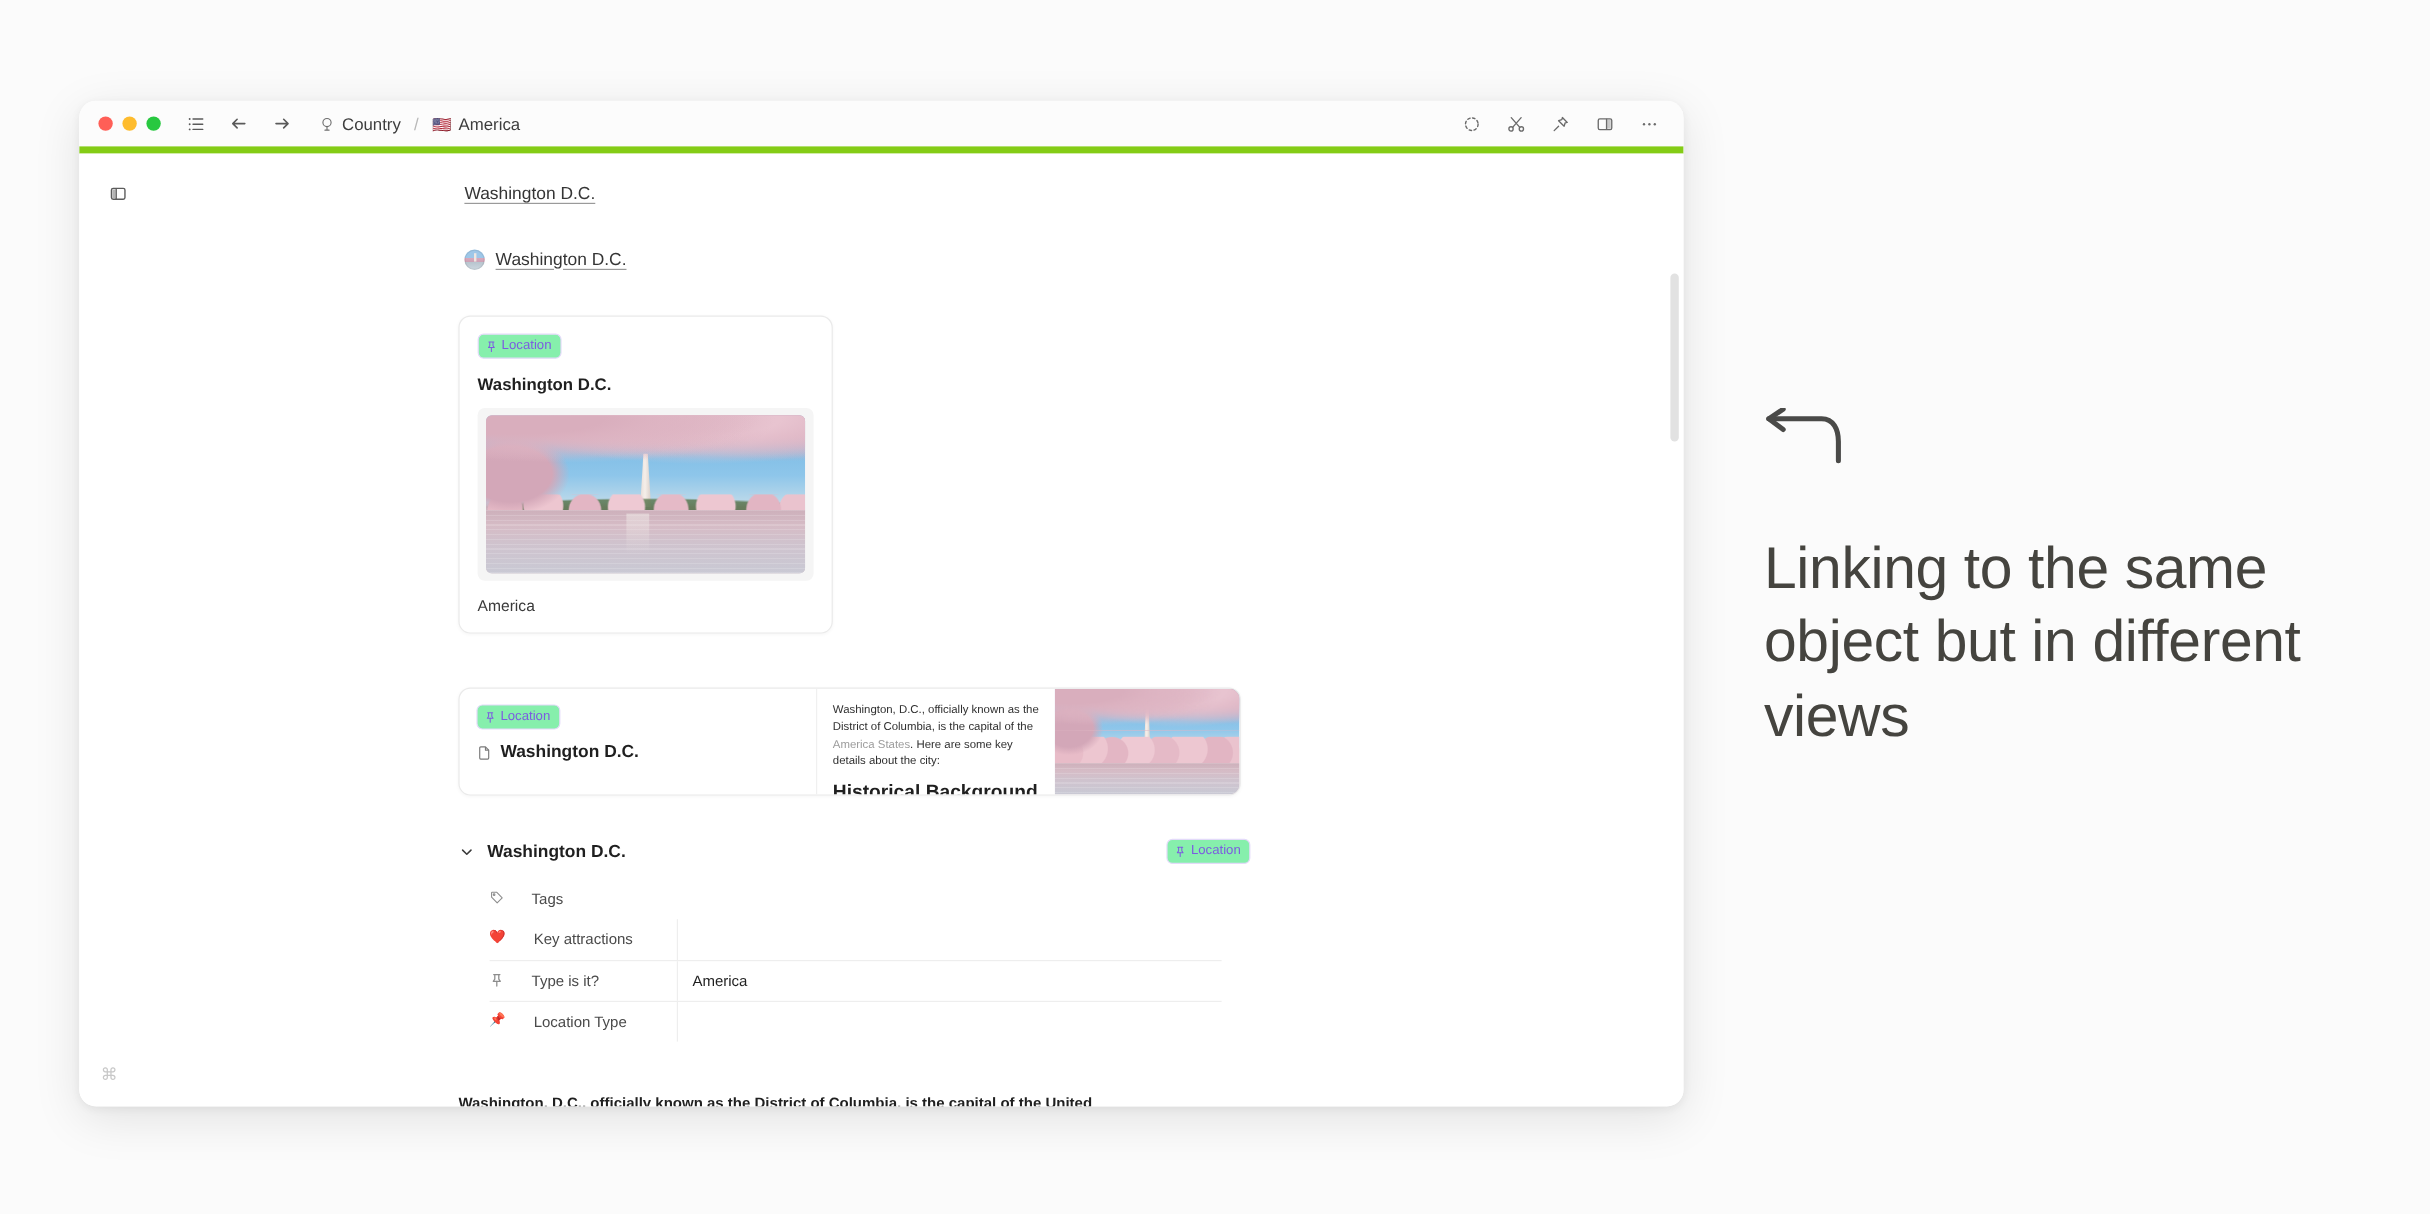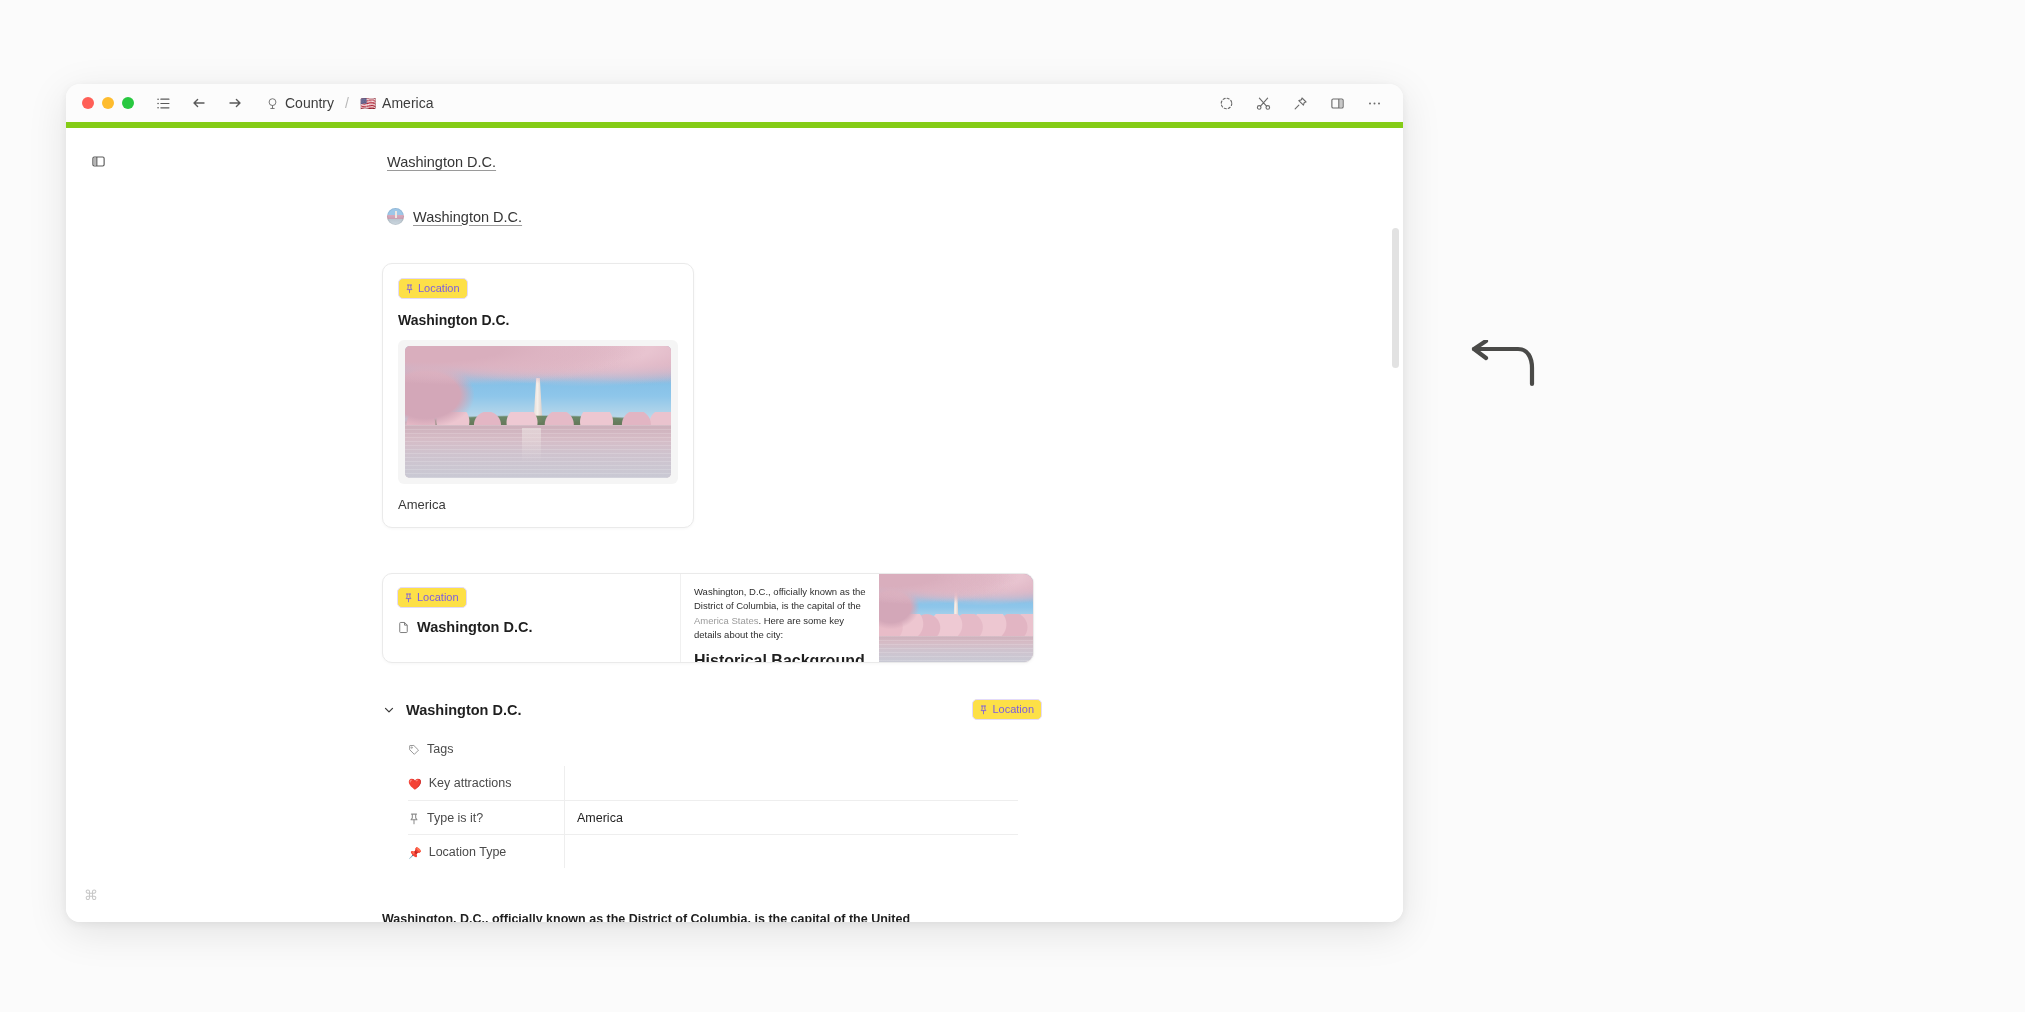--- a/index.html
+++ b/index.html
@@ -114,21 +114,21 @@
     background: #fff;
     border: 1px solid #eaeaea;
     border-radius: 10px;
     box-shadow: 0 1px 3px rgba(0,0,0,0.035);
     padding: 14px 15px 15px 15px;
   }
   .badge-loc {
     display: inline-flex; align-items: center; gap: 4px;
     font-size: 11px; line-height: 1;
     color: #7c5ce0;
-    background: #fde047;
+    background: #86efac;
     border: 1px solid #e3daf9;
     border-radius: 5px;
     padding: 4px 7px 4px 6px;
     white-space: nowrap;
   }
   .badge-loc .pin-ic { width: 9px; height: 10px; display: block; }
   .card-gallery .card-title {
     margin-top: 13px;
     font-size: 14px; font-weight: bold; color: #1f1f1f;
   }
@@ -219,21 +219,21 @@
   .st-head { display: flex; align-items: center; gap: 10px; }
   .st-chev { width: 14px; height: 14px; color: #3a3a3a; display:flex; }
   .st-title { font-size: 14.5px; font-weight: bold; color: #1f1f1f; }
   .st-badge { margin-left: auto; }
 
   .prop-table { margin-top: 12px; margin-left: 26px; width: 610px; }
   .prop-row { display: flex; min-height: 34px; align-items: center; }
   .prop-row.bordered { border-top: 1px solid #eeeeee; }
   .prop-key {
     width: 156px; flex: none;
-    display: flex; align-items: flex-end; gap: 7px;
+    display: flex; align-items: flex-start; gap: 23px;
     font-size: 12.5px; color: #4a4a4a;
     padding: 8px 0;
   }
   .prop-key .emo { font-size: 11px; line-height: 1; }
   .prop-key .ico { width: 12px; height: 12px; color: #8d8d8d; display:flex; }
   .prop-val {
     flex: 1; padding: 8px 12px;
     font-size: 12.5px; color: #1f1f1f;
     border-left: 1px solid #eeeeee;
     align-self: stretch; display: flex; align-items: center;
@@ -512,13 +512,14 @@
   </div>
 </div>
 
 <div class="annot">
   <div class="annot-arrow">
     <svg width="72" height="58" viewBox="0 0 72 58" fill="none" stroke="currentColor" stroke-width="4.2" stroke-linecap="round" stroke-linejoin="round">
       <path d="M4 9 L48 9 C58 9 62 18 62 28 L62 44"></path>
       <path d="M16 1 L4 9 L16 18"></path>
     </svg>
   </div>
+  <div class="annot-text">Linking to the same object but in different views</div>
 </div>
 
 </body></html>

